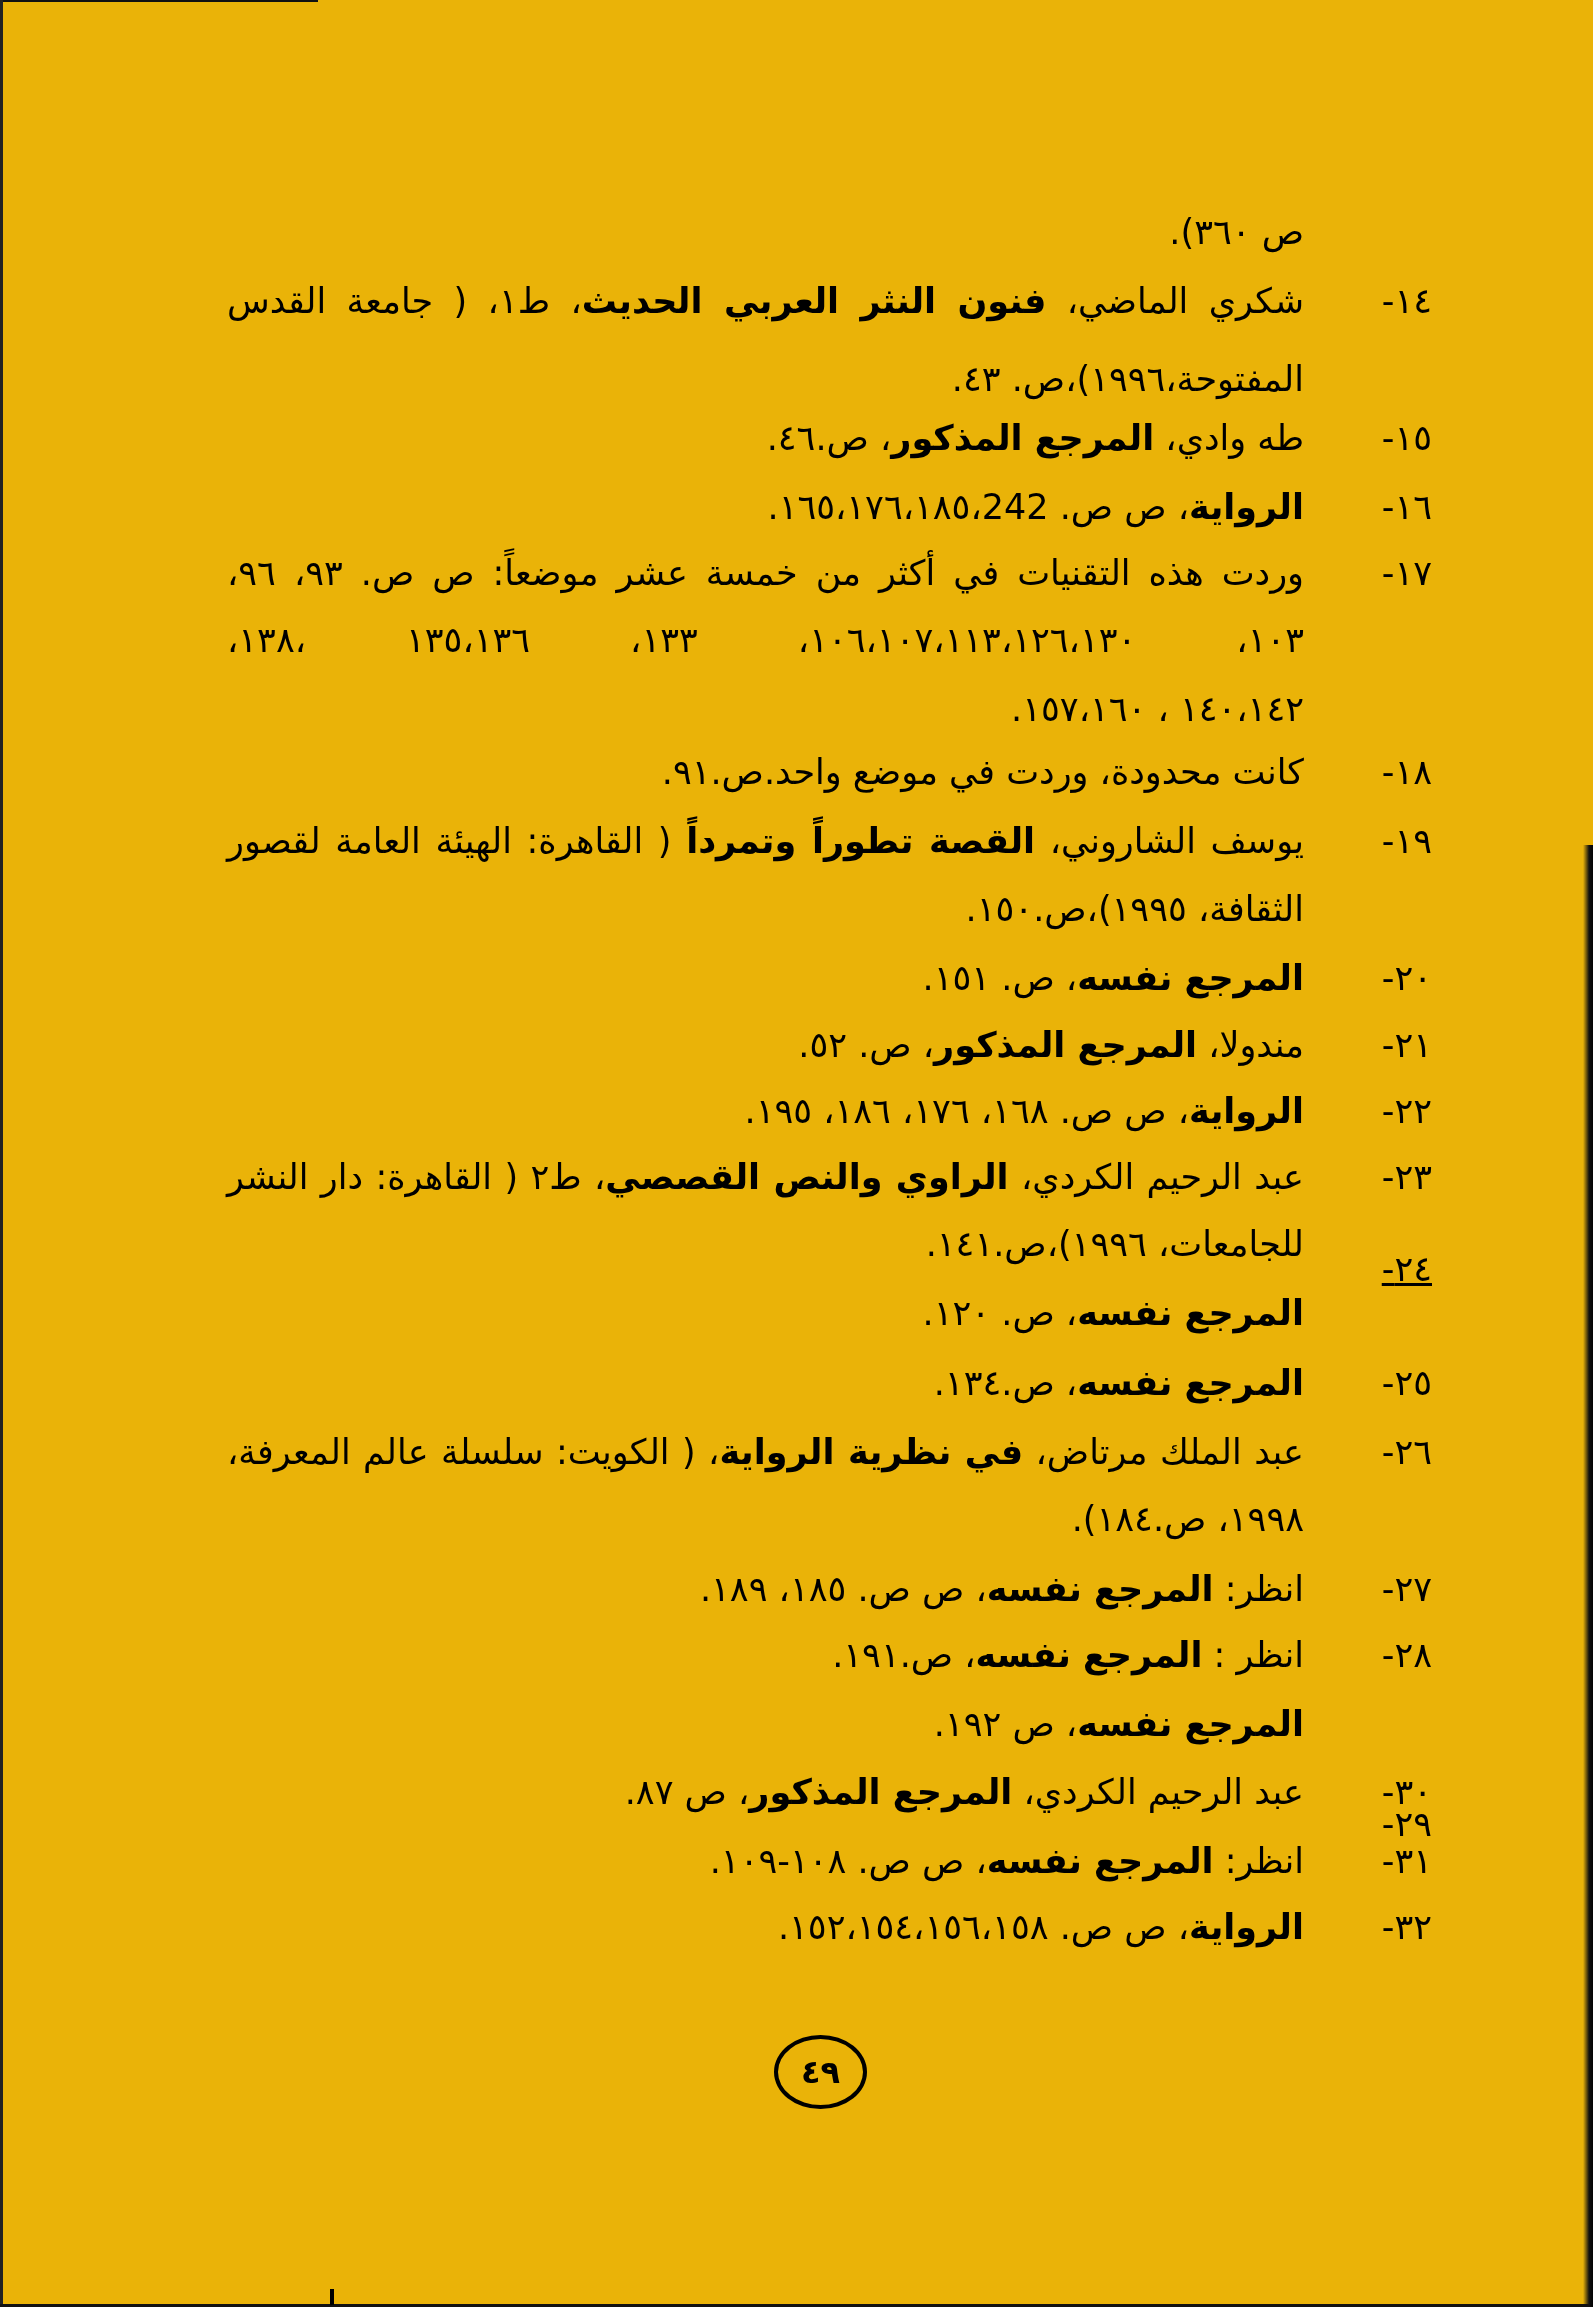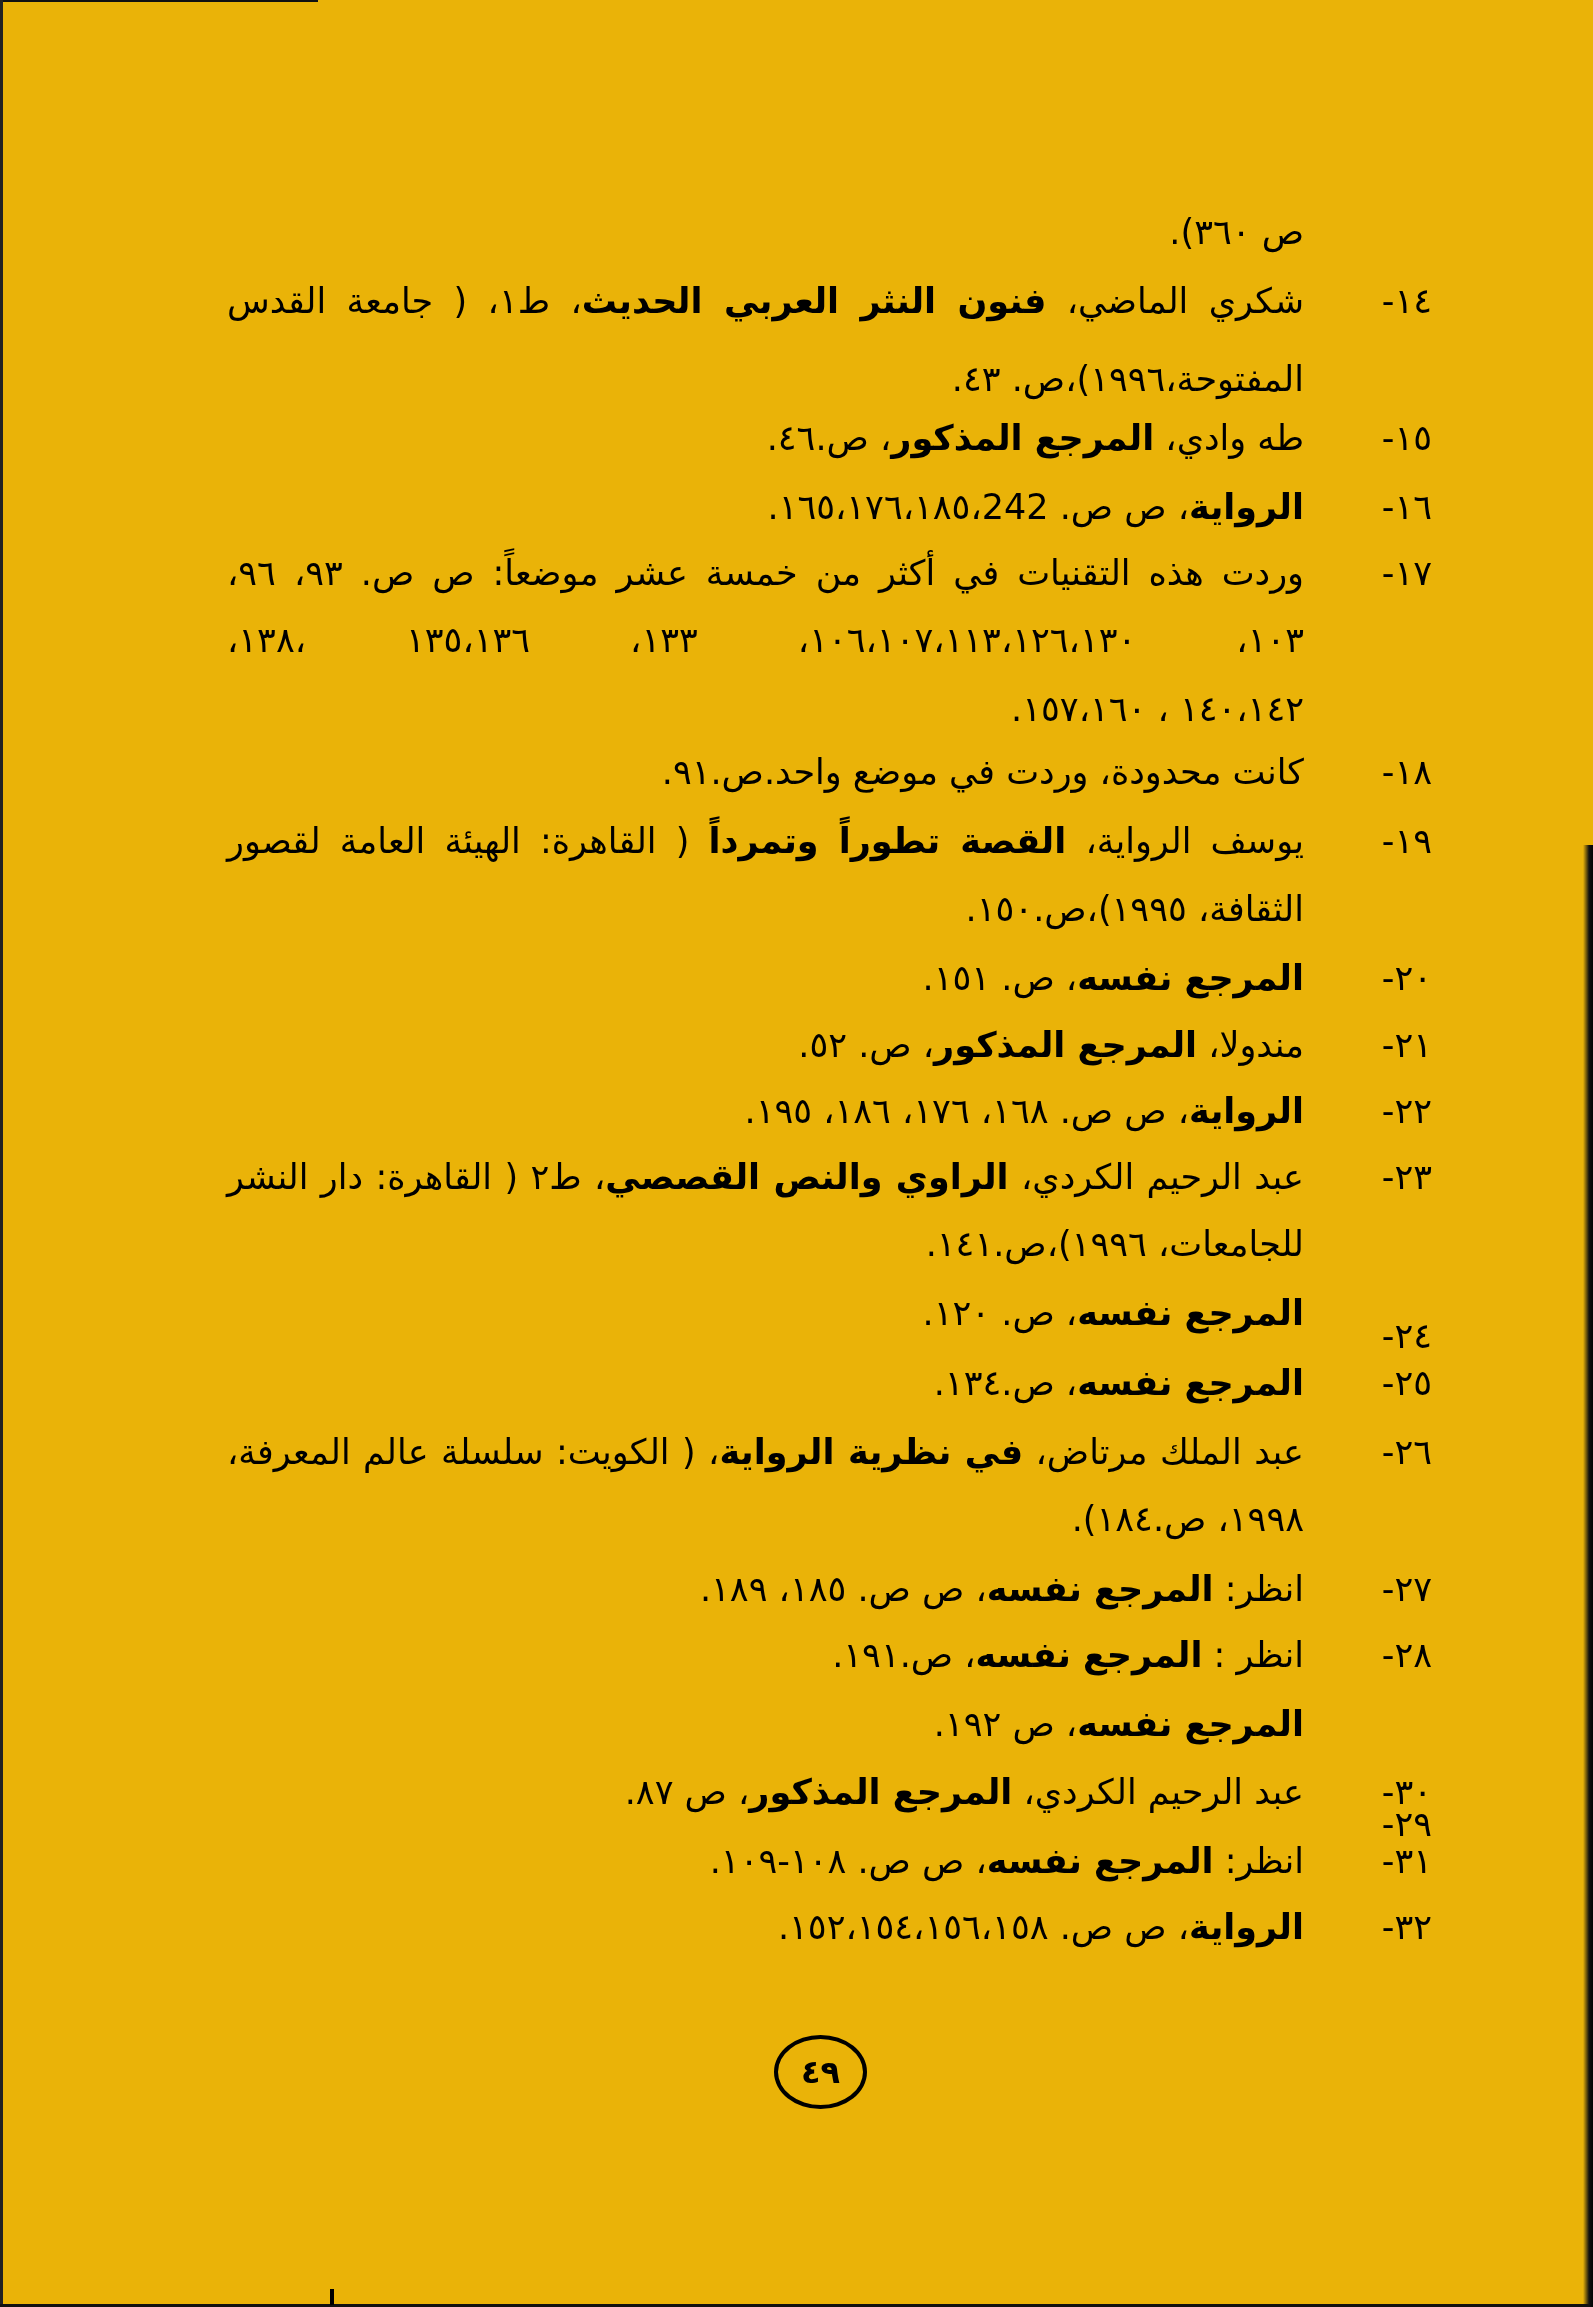--- a/index.html
+++ b/index.html
@@ -45,32 +45,32 @@
       <div class="line text" style="top: 410px;"><span>طه وادي، </span><b>المرجع المذكور</b><span>، ص.٤٦.</span></div>
       <div class="num" style="top: 479px;">١٦-</div>
       <div class="line text" style="top: 479px;"><span></span><b>الرواية</b><span>، ص ص. ١٦٥،١٧٦،١٨٥،242.</span></div>
       <div class="num" style="top: 545px;">١٧-</div>
       <div class="line text justify" style="top: 545px;"><span>وردت هذه التقنيات في أكثر من خمسة عشر موضعاً: ص ص. ٩٣، ٩٦،</span></div>
       <div class="line text justify" style="top: 612px;"><span>١٠٣،   ١٠٦،١٠٧،١١٣،١٢٦،١٣٠،   ١٣٣،   ١٣٥،١٣٦   ،١٣٨،</span></div>
       <div class="line text" style="top: 681px;"><span>١٤٠،١٤٢ ، ١٥٧،١٦٠.</span></div>
       <div class="num" style="top: 744px;">١٨-</div>
       <div class="line text" style="top: 744px;"><span>كانت محدودة، وردت في موضع واحد.ص.٩١.</span></div>
       <div class="num" style="top: 813px;">١٩-</div>
-      <div class="line text justify" style="top: 813px;"><span>يوسف الرواية، </span><b>القصة تطوراً وتمرداً</b><span> ( القاهرة: الهيئة العامة لقصور</span></div>
+      <div class="line text justify" style="top: 813px;"><span>يوسف الشاروني، </span><b>القصة تطوراً وتمرداً</b><span> ( القاهرة: الهيئة العامة لقصور</span></div>
       <div class="line text" style="top: 881px; text-align: right;"><span>الثقافة، ١٩٩٥)،ص.١٥٠.</span></div>
       <div class="num" style="top: 950px;">٢٠-</div>
       <div class="line text" style="top: 950px;"><span></span><b>المرجع نفسه</b><span>، ص. ١٥١.</span></div>
       <div class="num" style="top: 1017px;">٢١-</div>
       <div class="line text" style="top: 1017px;"><span>مندولا، </span><b>المرجع المذكور</b><span>، ص. ٥٢.</span></div>
       <div class="num" style="top: 1083px;">٢٢-</div>
       <div class="line text" style="top: 1083px;"><span></span><b>الرواية</b><span>، ص ص. ١٦٨، ١٧٦، ١٨٦، ١٩٥.</span></div>
       <div class="num" style="top: 1149px;">٢٣-</div>
       <div class="line text justify" style="top: 1149px;"><span>عبد الرحيم الكردي، </span><b>الراوي والنص القصصي</b><span>، ط٢ ( القاهرة: دار النشر</span></div>
       <div class="line text" style="top: 1216px;"><span>للجامعات، ١٩٩٦)،ص.١٤١.</span></div>
-      <div class="num" style="top: 1308px;">٢٤-</div>
+      <div class="num" style="top: 1241px; text-decoration: underline;">٢٤-</div>
       <div class="line text" style="top: 1285px;"><span></span><b>المرجع نفسه</b><span>، ص. ١٢٠.</span></div>
       <div class="num" style="top: 1355px;">٢٥-</div>
       <div class="line text" style="top: 1355px;"><span></span><b>المرجع نفسه</b><span>، ص.١٣٤.</span></div>
       <div class="num" style="top: 1424px;">٢٦-</div>
       <div class="line text justify" style="top: 1424px;"><span>عبد الملك مرتاض، </span><b>في نظرية الرواية</b><span>، ( الكويت: سلسلة عالم المعرفة،</span></div>
       <div class="line text" style="top: 1491px;"><span>١٩٩٨،  ص.١٨٤).</span></div>
       <div class="num" style="top: 1561px;">٢٧-</div>
       <div class="line text" style="top: 1561px;"><span>انظر: </span><b>المرجع نفسه</b><span>، ص ص. ١٨٥، ١٨٩.</span></div>
       <div class="num" style="top: 1627px;">٢٨-</div>
       <div class="line text" style="top: 1627px;"><span>انظر : </span><b>المرجع نفسه</b><span>، ص.١٩١.</span></div>

